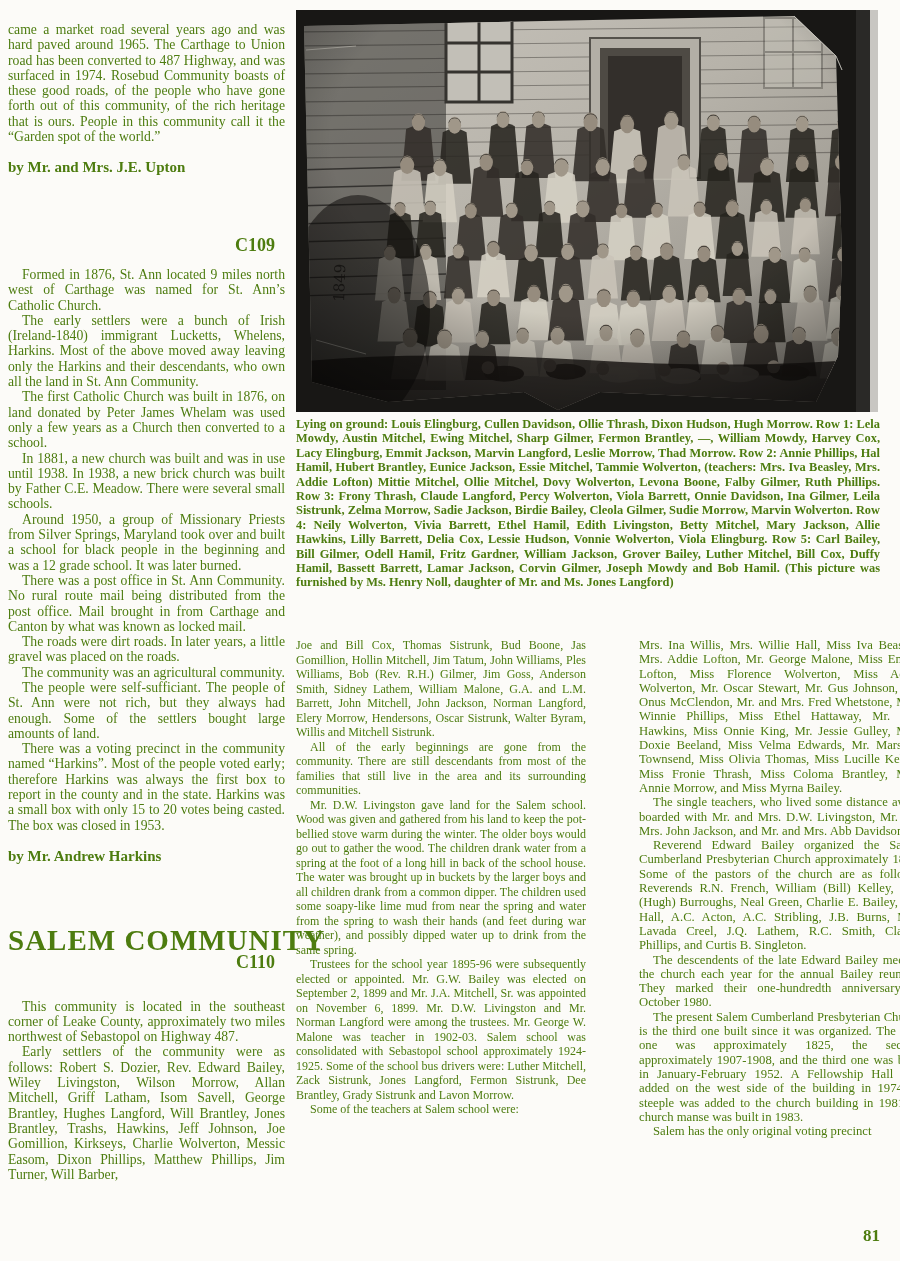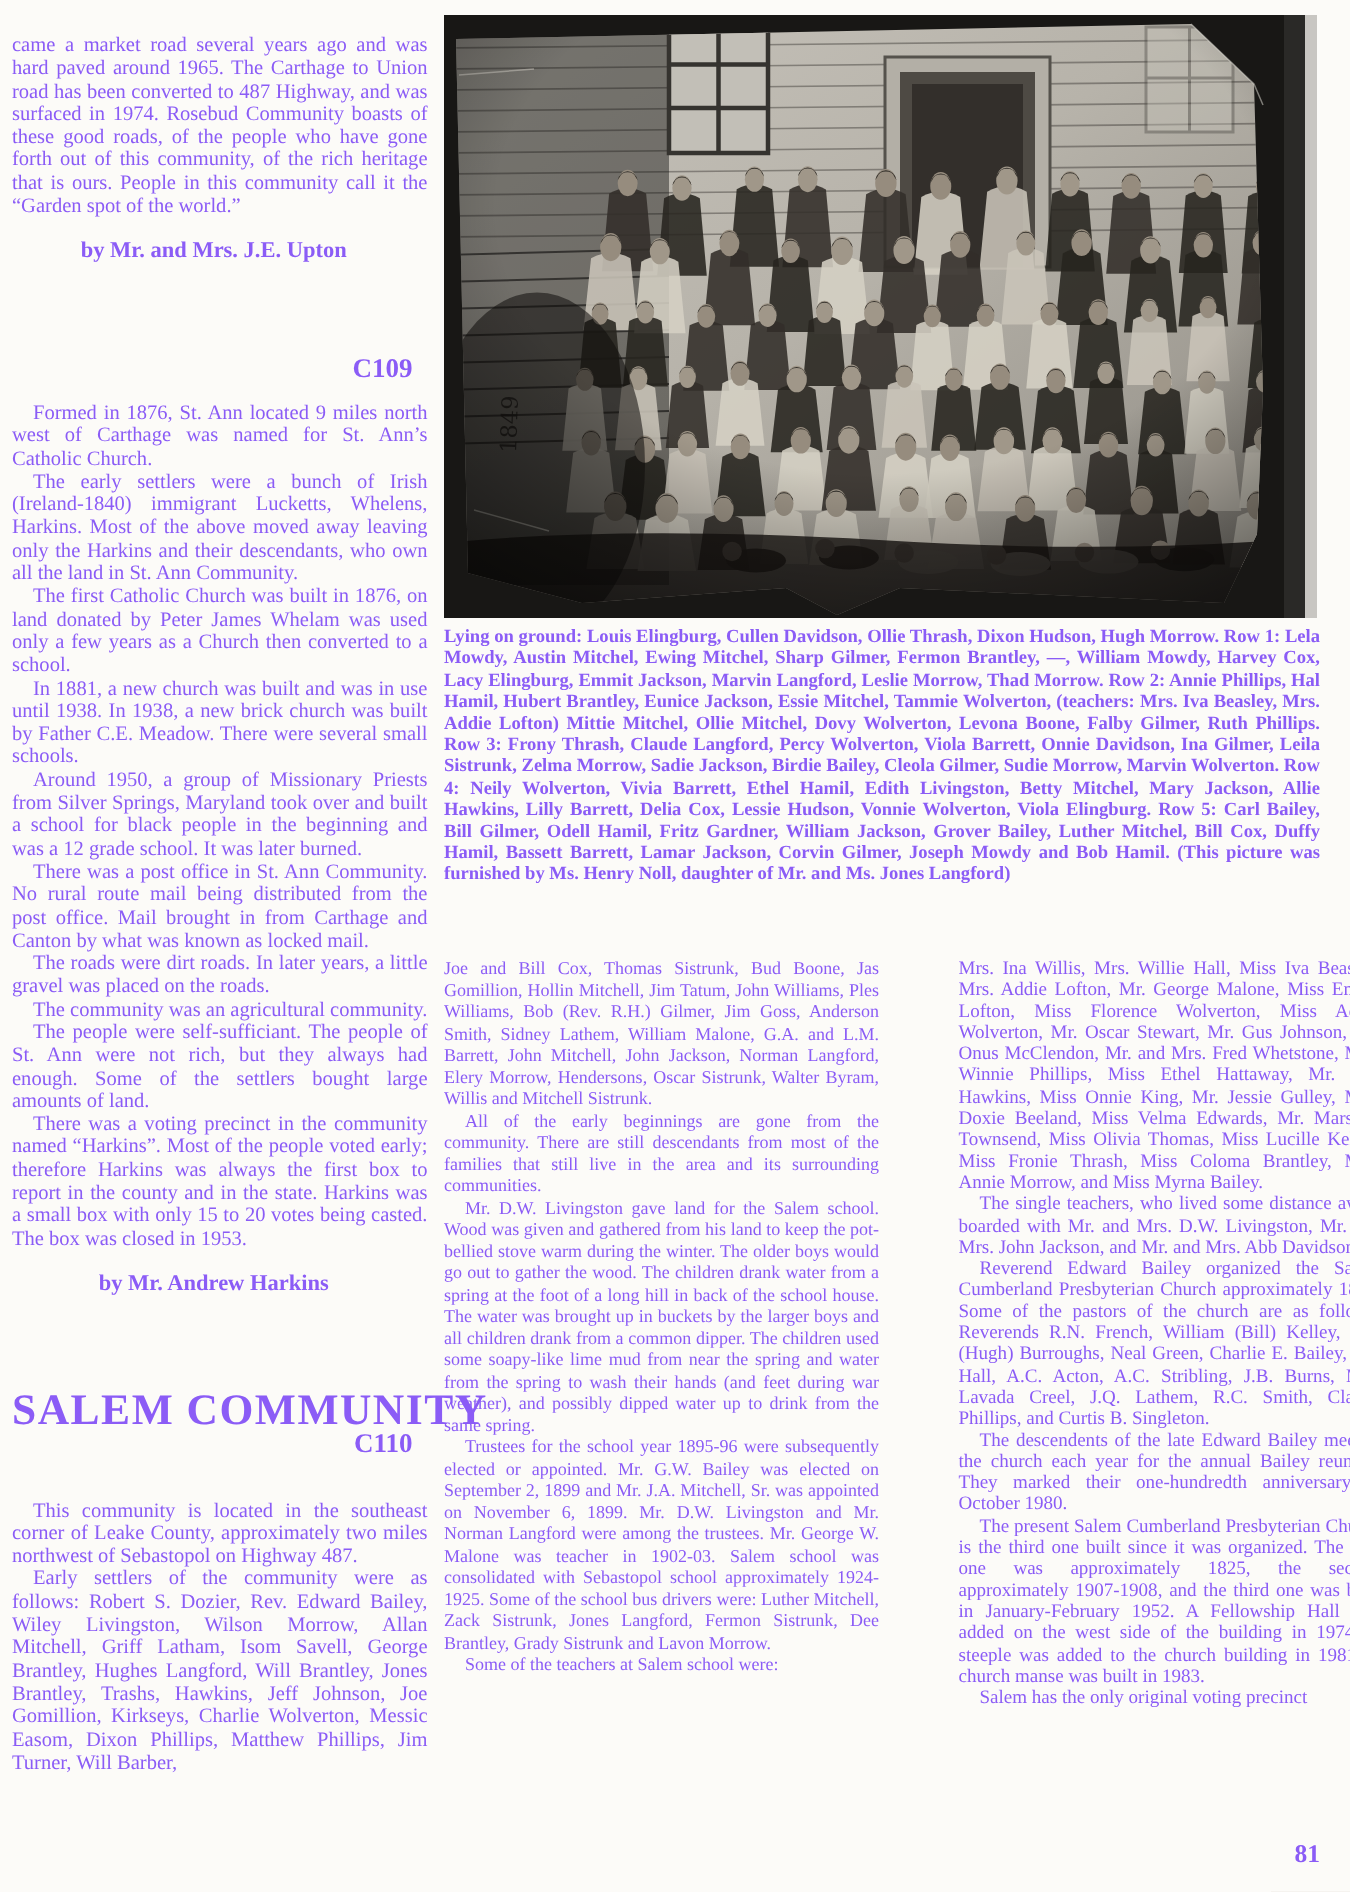--- a/index.html
+++ b/index.html
@@ -5,32 +5,32 @@
   html,body{margin:0;padding:0;}
   body{
     font-family:"Liberation Serif","DejaVu Serif",serif;
     background:#e9e7e2;
   }
   #page{
     position:relative;
     width:900px;height:1261px;
     margin:0 auto;
     background:#fcfbf8;
-    color:#8b5cf6;
+    color:#4d7c0f;
     overflow:hidden;
   }
   
   .col{position:absolute;text-align:justify;}
   #col-left{left:8px;top:22px;width:277px;font-size:13.7px;line-height:15.3px;}
   #col-mid{left:296px;top:638px;width:290px;font-size:12px;line-height:14.5px;}
   #col-right{left:598px;top:638px;width:282px;font-size:12.7px;line-height:14.3px;margin-left:41px;}
   .p{margin:0;text-indent:14px;}
   .p.noindent{text-indent:0;}
   .byline{
-    font-weight:bold;text-align:center;padding-right:8px;
+    font-weight:bold;text-align:left;padding-right:8px;
     margin:16px 0 14px 0;font-size:15px;text-indent:0;
   }
   .section-head{margin:26px 0 14px 0;}
   .section-title{
     font-weight:bold;font-size:27.5px;line-height:28px;
     letter-spacing:.2px;white-space:nowrap;text-align:left;
   }
   .section-title.salem{font-size:29px;letter-spacing:1px;}
   .section-code{font-weight:bold;font-size:18px;text-align:right;padding-right:10px;margin-top:1px;}
   .spacer-lg{height:22px;}

